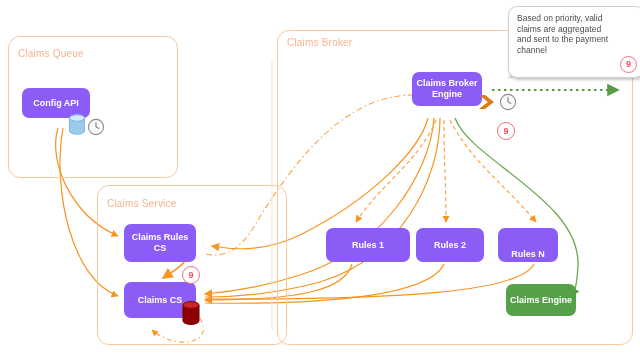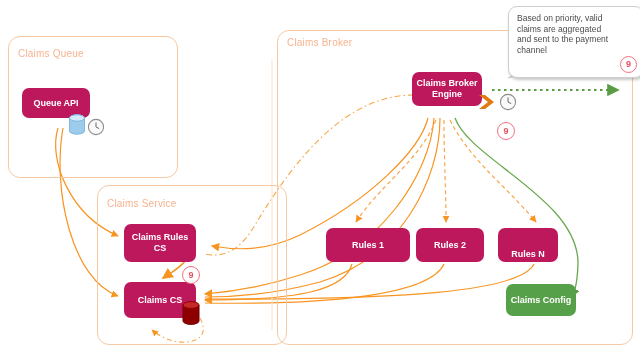--- a/index.html
+++ b/index.html
@@ -35,21 +35,21 @@
     border-radius:7px;
     display:flex;align-items:center;justify-content:center;
     text-align:center;
     color:#ffffff;
     font-weight:bold;
     font-size:9px;
     line-height:11px;
     padding:2px 4px;
     z-index:5;
   }
-  .node.orange{background:#be185d;}
+  .node.orange{background:#8b5cf6;}
   .node.green{background:#57a council;}
   .node.green{background:#57a04a;}
 
   
   .badge{
     position:absolute;
     width:16px;height:16px;border-radius:50%;
     background:#ffffff;
     border:1.3px solid #f0737f;
     color:#e8505f;
@@ -133,21 +133,21 @@
   <div class="group" style="left:8px;top:36px;width:170px;height:142px;"></div>
   <div class="group-label" style="left:18px;top:48px;">Claims Queue</div>
 
   <div class="group" style="left:97px;top:185px;width:190px;height:160px;"></div>
   <div class="group-label" style="left:107px;top:198px;">Claims Service</div>
 
   <div class="group" style="left:277px;top:30px;width:356px;height:315px;"></div>
   <div class="group-label" style="left:287px;top:37px;text-align:center;">Claims Broker</div>
 
   <div class="node orange" style="left:22px;top:88px;width:68px;height:30px;">
-    <span>Queue API</span>
+    <span>Config API</span>
   </div>
 
   <div class="node orange" style="left:124px;top:282px;width:72px;height:36px;">
     <span>Claims CS</span>
   </div>
 
   <div class="node orange" style="left:124px;top:224px;width:72px;height:38px;">
     <span>Claims Rules CS</span>
   </div>
 
@@ -161,21 +161,21 @@
 
   <div class="node orange" style="left:416px;top:228px;width:68px;height:34px;">
     <span>Rules 2</span>
   </div>
 
   <div class="node orange" style="left:498px;top:228px;width:60px;height:34px;align-items:flex-end;">
     <span>Rules N</span>
   </div>
 
   <div class="node green" style="left:506px;top:284px;width:70px;height:32px;">
-    <span>Claims Config</span>
+    <span>Claims Engine</span>
   </div>
 
   <svg class="icon" style="left:68px;top:113px;width:18px;height:24px;" viewBox="0 0 18 24">
     <ellipse cx="9" cy="5" rx="7.5" ry="3.2" fill="#bcdcf2" stroke="#7fb8e0"></ellipse>
     <path d="M1.5,5 L1.5,18 A7.5,3.2 0 0 0 16.5,18 L16.5,5" fill="#9ccbeb" stroke="#7fb8e0"></path>
     <ellipse cx="9" cy="5" rx="7.5" ry="3.2" fill="#d6ebf8" stroke="#7fb8e0"></ellipse>
   </svg>
 
   <svg class="icon" style="left:87px;top:118px;width:18px;height:18px;" viewBox="0 0 18 18">
     <circle cx="9" cy="9" r="7.6" fill="#fafafa" stroke="#8d8d8d" stroke-width="1.1"></circle>

